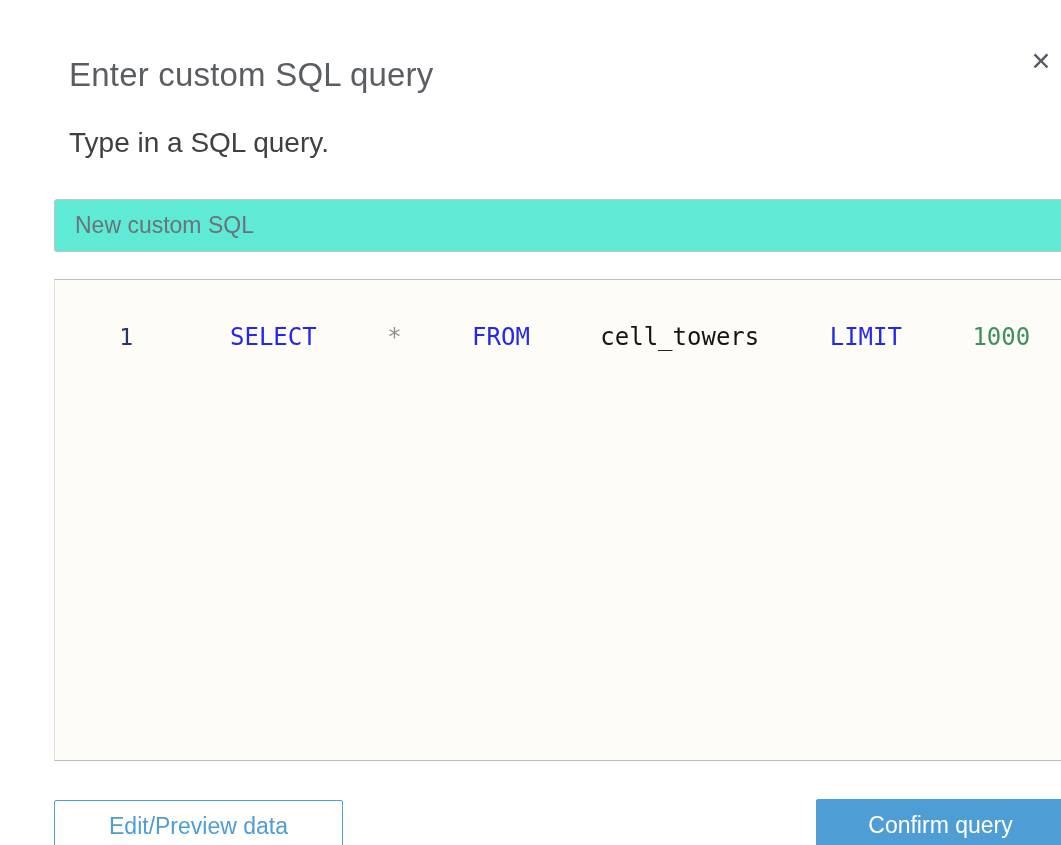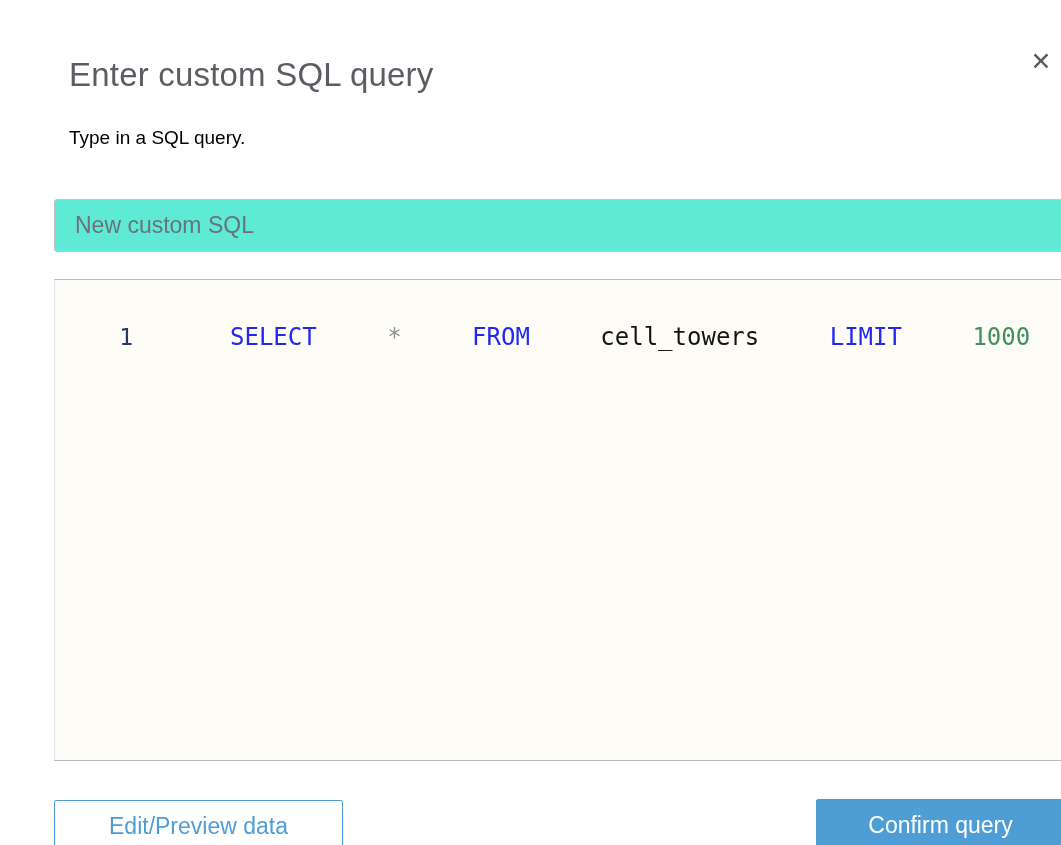--- a/index.html
+++ b/index.html
@@ -30,21 +30,21 @@
   .close-btn {
     position: absolute; top: 18px; right: 33px;
     width: 30px; height: 30px;
     display: flex; align-items: center; justify-content: center;
     font-size: 25px; color: #545b64; cursor: pointer;
     font-weight: 300; line-height: 1;
     background: none; border: none;
   }
   .modal-subtitle {
     position: absolute; left: 27px; top: 85px;
-    font-size: 19px; color: #000000;
+    font-size: 28px; color: #404040;
   }
 
   .name-input {
     position: absolute; left: 26px; top: 171px;
     width: 1010px; height: 53px;
     border: 1px solid #c3c3c3; border-radius: 3px;
     background: #5eead4;
     padding: 0 20px;
     font-family: "Liberation Sans", sans-serif;
     font-size: 23px; color: var(--input-text);

